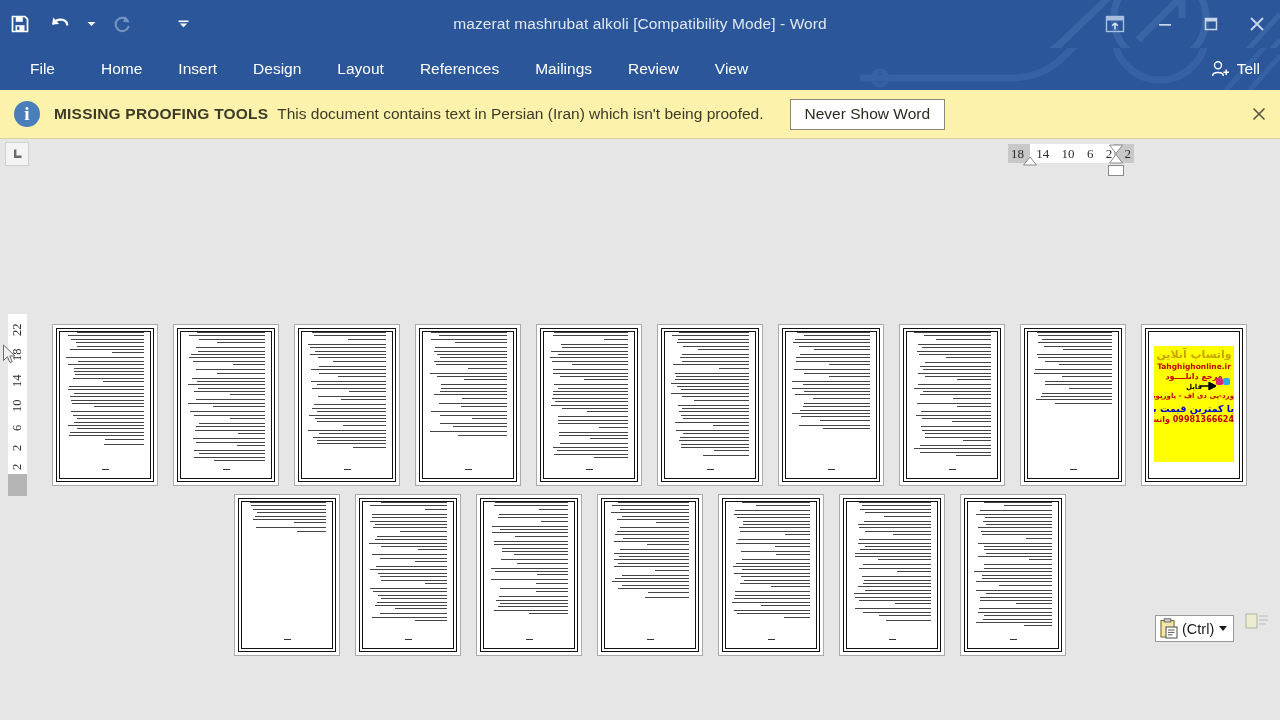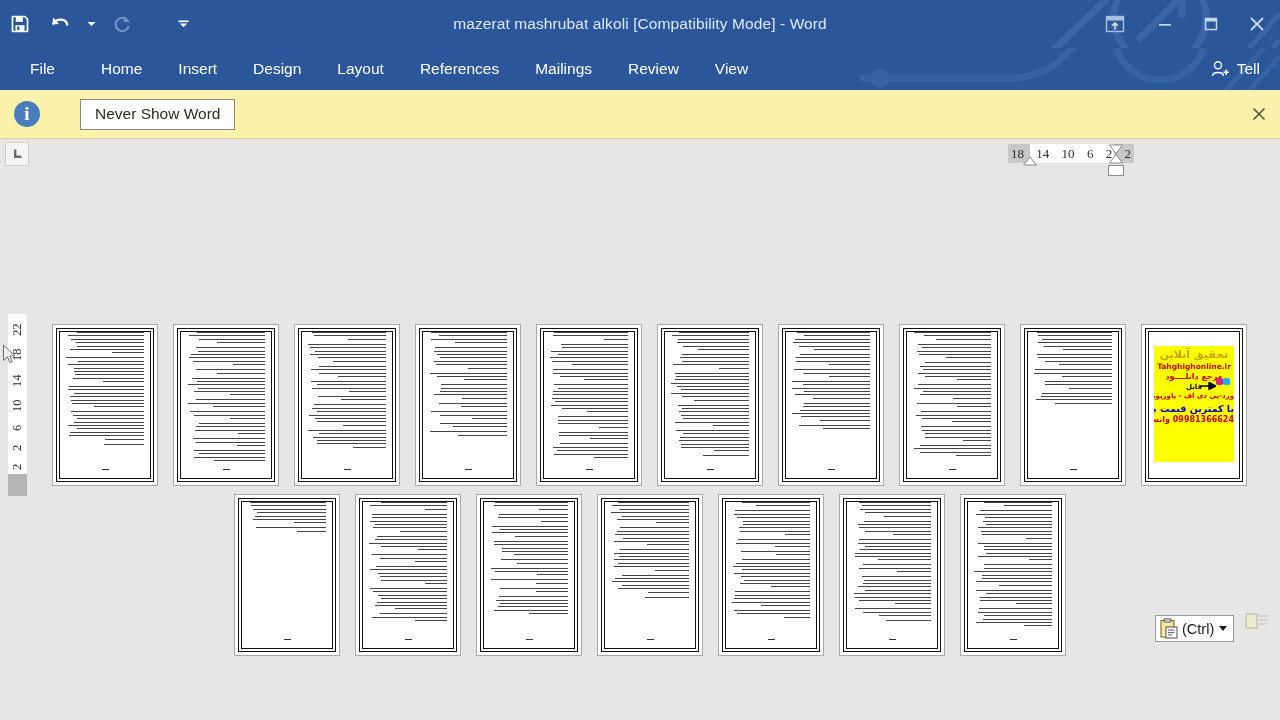--- a/index.html
+++ b/index.html
@@ -319,20 +319,22 @@
         <circle cx="7" cy="5.3" r="3.5" fill="none" stroke="#ffffff" stroke-width="1.4"></circle>
         <path d="M1.6 16 C1.6 11.4, 12.4 11.4, 12.4 16" fill="none" stroke="#ffffff" stroke-width="1.4"></path>
         <path d="M15.2 9.4 L15.2 15 M12.4 12.2 L18 12.2" stroke="#ffffff" stroke-width="1.5"></path>
       </svg>
       <span>Tell</span>
     </div>
   </div>
 
   <div class="msgbar">
     <div class="msg-icon">i</div>
+    <div class="msg-strong">MISSING PROOFING TOOLS</div>
+    <div class="msg-text">This document contains text in Persian (Iran) which isn't being proofed.</div>
     <div class="msg-btn">
       <span>Never Show Word</span>
     </div>
     <div class="msg-close">
       <svg width="14" height="14" viewBox="0 0 14 14">
         <path d="M1.5 1.5 L12.5 12.5 M12.5 1.5 L1.5 12.5" stroke="#55553f" stroke-width="1.6" fill="none"></path>
       </svg>
     </div>
   </div>
 
@@ -841,21 +843,21 @@
                 <div class="ln" style="width: 72.5387%; margin-right: auto; margin-left: 27.4613%;"></div>
               </div>
               <div class="pg-num"><i></i></div>
             </div>
           </div>
         </div>
         <div class="pageth" style="left: 1141px; top: 185px; width: 106px; height: 162px;">
           <div class="page-inner">
             <div class="page-inner2">
               <div class="ad" style="background: rgb(255, 255, 0);">
-                <div class="ad-l ad-title">تحقیق آنلاین</div>
+                <div class="ad-l ad-title">واتساپ آنلاین</div>
                 <div class="ad-l ad-url">Tahghighonline.ir</div>
                 <div class="ad-l ad-r1">مرجع دانلــــود</div>
                 <div class="ad-l ad-r2">فایل</div>
                 <div class="ad-l ad-r3">ورد-پی دی اف - پاورپوینت</div>
                 <div class="ad-l ad-r4">با کمترین قیمت بازار</div>
                 <div class="ad-l ad-r5">09981366624 واتساپ</div>
                 <div class="ad-icons"><svg class="ad-ico" viewBox="0 0 8 8">
                     <rect width="8" height="8" rx="2" fill="#d62976"></rect>
                   </svg><svg class="ad-ico" viewBox="0 0 8 8">
                     <rect width="8" height="8" rx="2" fill="#2aabee"></rect>

